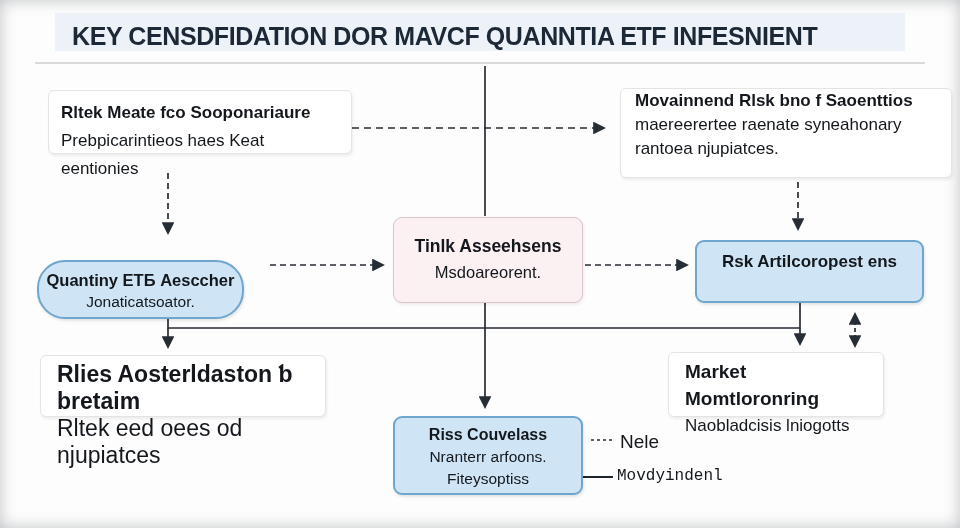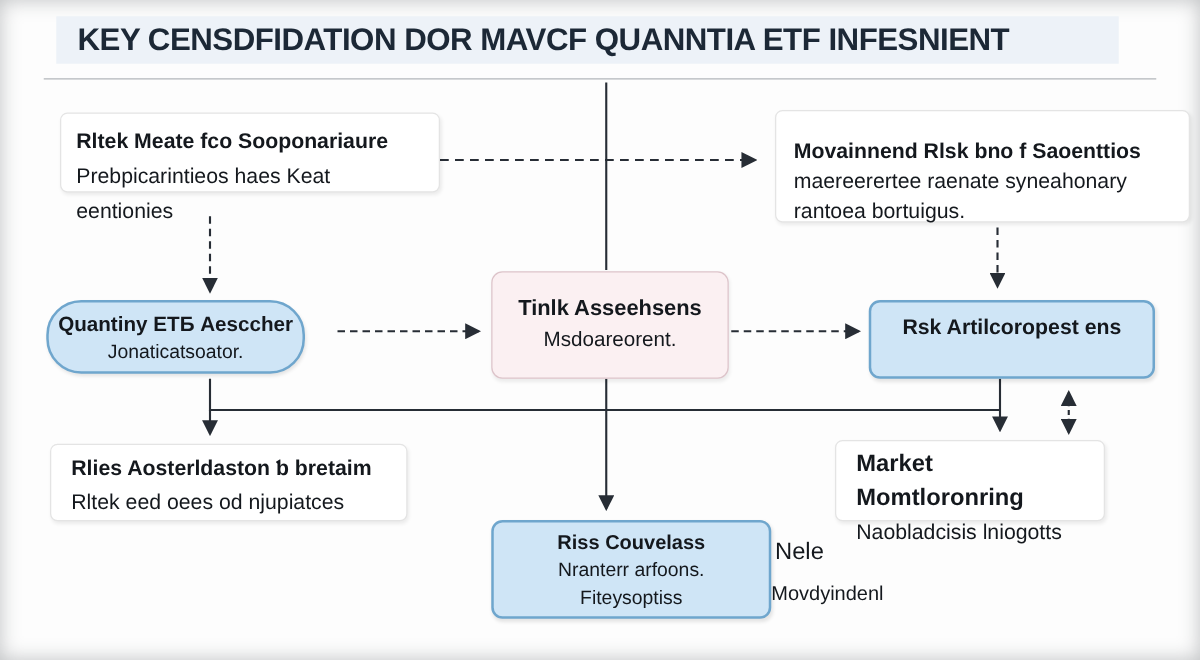--- a/index.html
+++ b/index.html
@@ -11,23 +11,23 @@
   }
   * { margin:0; padding:0; box-sizing:border-box; }
   html,body { background:#fff; }
   body { font-family:"Liberation Sans", sans-serif; color:var(--text); }
   .stage {
     position:relative; width:960px; height:528px; background:#fdfdfd;
     overflow:hidden;
     box-shadow: inset 0 0 16px rgba(90,95,100,.38);
   }
   .titlebar {
-    position:absolute; left:45px; top:13px; width:850px; height:38px;
+    position:absolute; left:55px; top:13px; width:850px; height:38px;
     background:var(--title-bar-bg);
-    display:flex; align-items:center; padding-left:17px;
+    display:flex; align-items:flex-end; padding-left:17px;
   }
   .titlebar span {
     font-weight:bold; font-size:25px; letter-spacing:-0.4px;
     color:var(--title-text); white-space:nowrap;
   }
   svg.connectors { position:absolute; left:0; top:0; pointer-events:none; }
   .node { position:absolute; }
   .node .t { font-weight:bold; }
   .white-box {
     background:var(--box-white-fill);
@@ -43,35 +43,35 @@
     text-align:center;
   }
   .pink-box {
     background:var(--box-pink-fill);
     border:1.5px solid var(--box-pink-border);
     border-radius:9px;
     box-shadow:1px 2px 3px rgba(0,0,0,.07);
     text-align:center;
   }
   .n-tl { left:48px;  top:90px;  width:304px; height:64px; padding:8px 12px; font-size:17px; line-height:28px; }
-  .n-tr { left:620px; top:88px;  width:332px; height:90px; padding:20px 14px; font-size:17px; line-height:24px; }
-  .n-ml { left:37px;  top:240px; width:207px; height:59px; padding-top:7px; font-size:15.5px; line-height:22px;border-radius:28px; }
+  .n-tr { left:620px; top:88px;  width:332px; height:90px; padding:0 14px; font-size:17px; line-height:24px; }
+  .n-ml { left:37px;  top:260px; width:207px; height:59px; padding-top:7px; font-size:15.5px; line-height:22px;border-radius:28px; }
   .n-ml .t { font-size:16.5px; }
   .n-c  { left:393px; top:217px; width:190px; height:86px; padding-top:15px; font-size:16.5px; line-height:26px; }
   .n-c .t { font-size:17.5px; }
   .n-mr { left:695px; top:240px; width:229px; height:63px; padding-top:8px; font-size:16px; line-height:23px; }
   .n-mr .t { font-size:17px; }
-  .n-bl { left:40px;  top:355px; width:286px; height:62px; padding:5px 16px; font-size:17px; line-height:27px; }
+  .n-bl { left:40px;  top:355px; width:286px; height:62px; padding:5px 16px; font-size:23px; line-height:27px; }
   .n-br { left:668px; top:352px; width:216px; height:65px; padding:5px 16px; font-size:17px; line-height:27px; }
   .n-br .t { font-size:19px; }
-  .n-bc { left:393px; top:416px; width:224px; height:79px; padding-top:6px; font-size:15.5px; line-height:22px; text-align:center; }
+  .n-bc { left:393px; top:416px; width:190px; height:79px; padding-top:6px; font-size:15.5px; line-height:22px; text-align:center; }
   .n-bc .t { font-size:16px; }
   .legend-label { position:absolute; font-size:19px; white-space:nowrap; }
   .leg-1 { left:620px; top:431px; }
-  .leg-2 { left:617px; top:467px; font-size:16px; }
+  .leg-2 { left:617px; top:467px; font-size:16px;font-family:Liberation Mono, monospace; }
 </style>
 </head>
 <body>
 
 <div class="stage">
 
   <div class="titlebar">
     <span>KEY CENSDFIDATION DOR MAVCF QUANNTIA ETF INFESNIENT</span>
   </div>
 
@@ -111,21 +111,21 @@
   </svg>
 
   <div class="node white-box n-tl">
     <div class="t">Rltek Meate fco Sooponariaure</div>
     <div class="s">Prebpicarintieos haes Keat eentionies</div>
   </div>
 
   <div class="node white-box n-tr">
     <div class="t">Movainnend Rlsk bno f Saoenttios</div>
     <div class="s">maereerertee raenate syneahonary</div>
-    <div class="s">rantoea bortuigus.</div>
+    <div class="s">rantoea njupiatces.</div>
   </div>
 
   <div class="node blue-box n-ml">
     <div class="t">Quantiny ETБ Aesccher</div>
     <div class="s">Jonaticatsoator.</div>
   </div>
 
   <div class="node pink-box n-c">
     <div class="t">Tinlk Asseehsens</div>
     <div class="s">Msdoareorent.</div>

